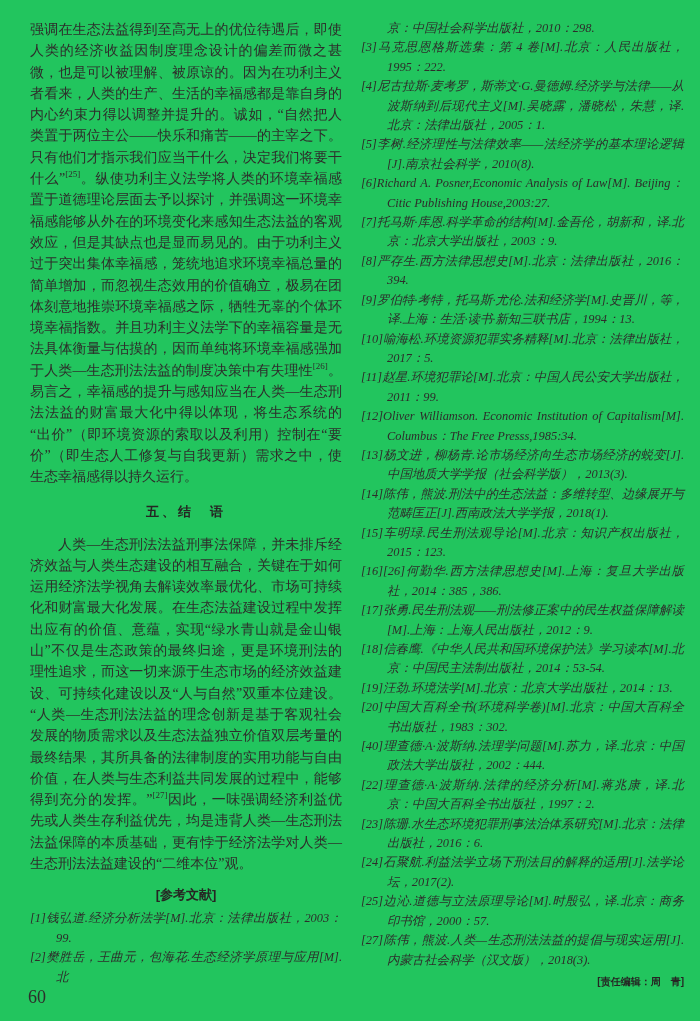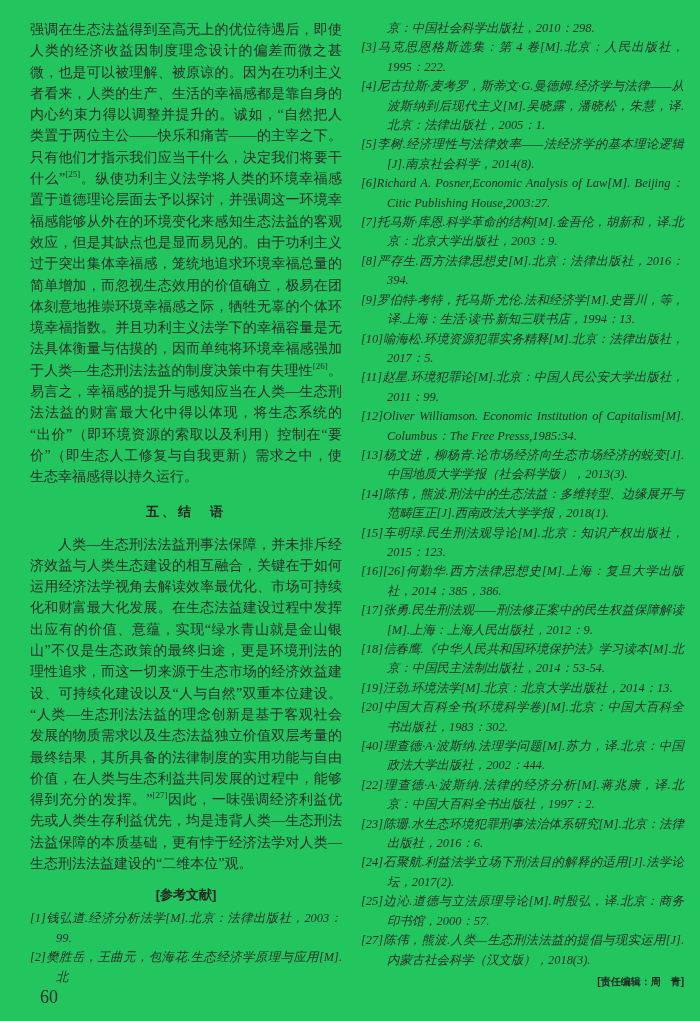--- a/index.html
+++ b/index.html
@@ -89,21 +89,20 @@
     color: #262523;
   }
 
   .page-number {
     position: absolute;
     left: 28px;
     bottom: 13px;
     font-family: "Liberation Serif", "DejaVu Serif", serif;
     font-size: 18px;
     color: #2e2d2b;
-    margin-left: 12px;
   }
 </style>
 </head>
 <body>
 
 <div class="page">
   <div class="columns">
 
     <div class="col-left">
       <p class="body-text"><span>强调在生态法益得到至高无上的优位待遇后，即使人类的经济收益因制度理念设计的偏差而微之甚微，也是可以被理解、被原谅的。因为在功利主义者看来，人类的生产、生活的幸福感都是靠自身的内心约束力得以调整并提升的。诚如，“自然把人类置于两位主公——快乐和痛苦——的主宰之下。只有他们才指示我们应当干什么，决定我们将要干什么”</span><sup class="cite">[25]</sup><span>。纵使功利主义法学将人类的环境幸福感置于道德理论层面去予以探讨，并强调这一环境幸福感能够从外在的环境变化来感知生态法益的客观效应，但是其缺点也是显而易见的。由于功利主义过于突出集体幸福感，笼统地追求环境幸福总量的简单增加，而忽视生态效用的价值确立，极易在团体刻意地推崇环境幸福感之际，牺牲无辜的个体环境幸福指数。并且功利主义法学下的幸福容量是无法具体衡量与估摸的，因而单纯将环境幸福感强加于人类—生态刑法法益的制度决策中有失理性</span><sup class="cite">[26]</sup><span>。易言之，幸福感的提升与感知应当在人类—生态刑法法益的财富最大化中得以体现，将生态系统的“出价”（即环境资源的索取以及利用）控制在“要价”（即生态人工修复与自我更新）需求之中，使生态幸福感得以持久运行。</span></p>
@@ -118,21 +117,21 @@
         <li class="ref">[1]钱弘道.经济分析法学[M].北京：法律出版社，2003：99.</li>
         <li class="ref">[2]樊胜岳，王曲元，包海花.生态经济学原理与应用[M].北</li>
       </ul>
     </div>
 
     <div class="col-right">
       <ul class="refs">
         <li class="ref cont">京：中国社会科学出版社，2010：298.</li>
         <li class="ref">[3]马克思恩格斯选集：第 4 卷[M].北京：人民出版社，1995：222.</li>
         <li class="ref">[4]尼古拉斯·麦考罗，斯蒂文·G.曼德姆.经济学与法律——从波斯纳到后现代主义[M].吴晓露，潘晓松，朱慧，译.北京：法律出版社，2005：1.</li>
-        <li class="ref">[5]李树.经济理性与法律效率——法经济学的基本理论逻辑[J].南京社会科学，2014(8).</li>
+        <li class="ref">[5]李树.经济理性与法律效率——法经济学的基本理论逻辑[J].南京社会科学，2010(8).</li>
         <li class="ref">[6]Richard A. Posner,Economic Analysis of Law[M]. Beijing：Citic Publishing House,2003:27.</li>
         <li class="ref">[7]托马斯·库恩.科学革命的结构[M].金吾伦，胡新和，译.北京：北京大学出版社，2003：9.</li>
         <li class="ref">[8]严存生.西方法律思想史[M].北京：法律出版社，2016：394.</li>
         <li class="ref">[9]罗伯特·考特，托马斯·尤伦.法和经济学[M].史晋川，等，译.上海：生活·读书·新知三联书店，1994：13.</li>
         <li class="ref">[10]喻海松.环境资源犯罪实务精释[M].北京：法律出版社，2017：5.</li>
         <li class="ref">[11]赵星.环境犯罪论[M].北京：中国人民公安大学出版社，2011：99.</li>
         <li class="ref">[12]Oliver Williamson. Economic Institution of Capitalism[M]. Columbus：The Free Presss,1985:34.</li>
         <li class="ref">[13]杨文进，柳杨青.论市场经济向生态市场经济的蜕变[J].中国地质大学学报（社会科学版），2013(3).</li>
         <li class="ref">[14]陈伟，熊波.刑法中的生态法益：多维转型、边缘展开与范畴匡正[J].西南政法大学学报，2018(1).</li>
         <li class="ref">[15]车明琭.民生刑法观导论[M].北京：知识产权出版社，2015：123.</li>

